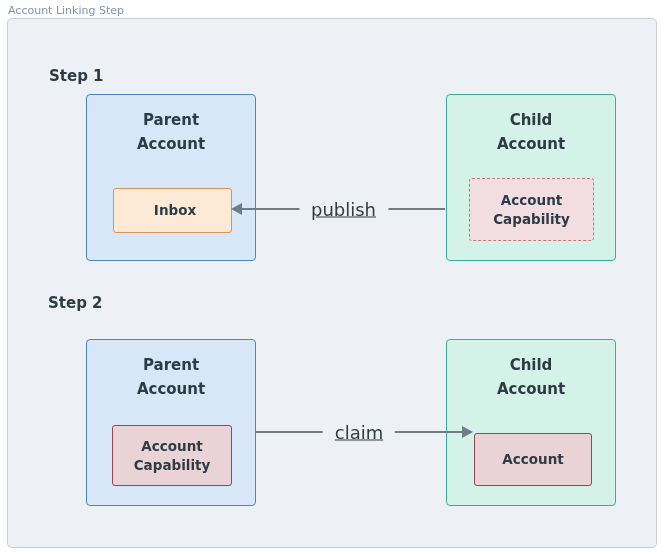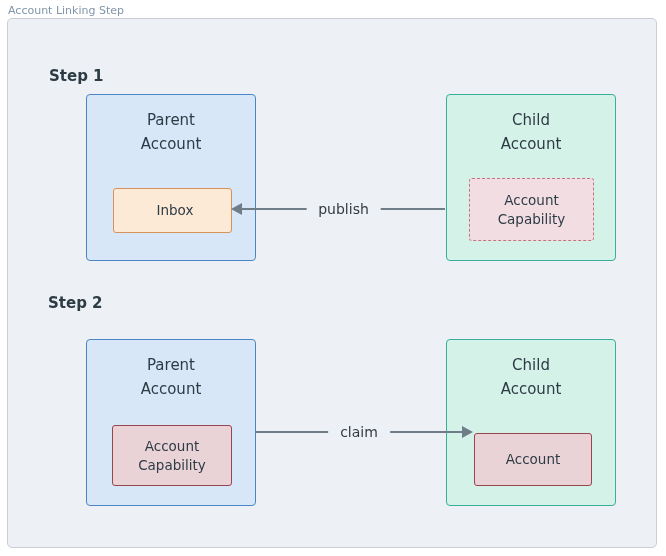--- a/index.html
+++ b/index.html
@@ -25,21 +25,21 @@
     border-radius: 5px;
   }
 
   .step-label {
     position: absolute; font-size: 15px; font-weight: bold;
     color: var(--text, #2d3b45);
   }
   .lbl-step1 { left: 41px; top: 29px; margin-top: 19px; }
   .lbl-step2 { left: 40px; top: 275px; text-align: center; }
 
-  .account-box { position: absolute; border-radius: 4px; border: 1.5px solid; }
+  .account-box { position: absolute; border-radius: 4px; border: 1.5px solid; font-weight: bold; }
   .parent-box { background: var(--parent-fill, #d7e7f8); border-color: var(--parent-border, #4a86c5); }
   .child-box  { background: var(--child-fill, #d5f2e9); border-color: var(--child-border, #38af98); }
 
   .pos-parent1 { left: 78px;  top: 75px;  width: 170px; height: 167px; }
   .pos-child1  { left: 438px; top: 75px;  width: 170px; height: 167px; }
   .pos-parent2 { left: 78px;  top: 320px; width: 170px; height: 167px; }
   .pos-child2  { left: 438px; top: 320px; width: 170px; height: 167px; }
 
   .box-title {
     width: 100px; margin: 13px auto 0;
@@ -69,22 +69,23 @@
     position: absolute; width: 0; height: 0; top: -5px;
     border-top: 6px solid transparent; border-bottom: 6px solid transparent;
   }
   .head-left  { left: -11px;  border-right: 11px solid var(--arrow, #6e7d88); }
   .head-right { right: -11px; border-left: 11px solid var(--arrow, #6e7d88); }
 
   .arrow-label {
     position: absolute; left: 50%; top: 1px;
     transform: translate(-50%, -50%);
     background: var(--panel-bg, #edf1f5);
-    padding: 0 12px; font-size: 14px; color: #333b42;
+    padding: 0 12px; font-size: 18px; color: #333b42;
     white-space: nowrap;
+    text-decoration: underline;
   }
 </style>
 </head>
 <body>
 
 <div class="frame-label">Account Linking Step</div>
 
 <div class="panel">
 
   <div class="step-label lbl-step1">Step 1</div>

